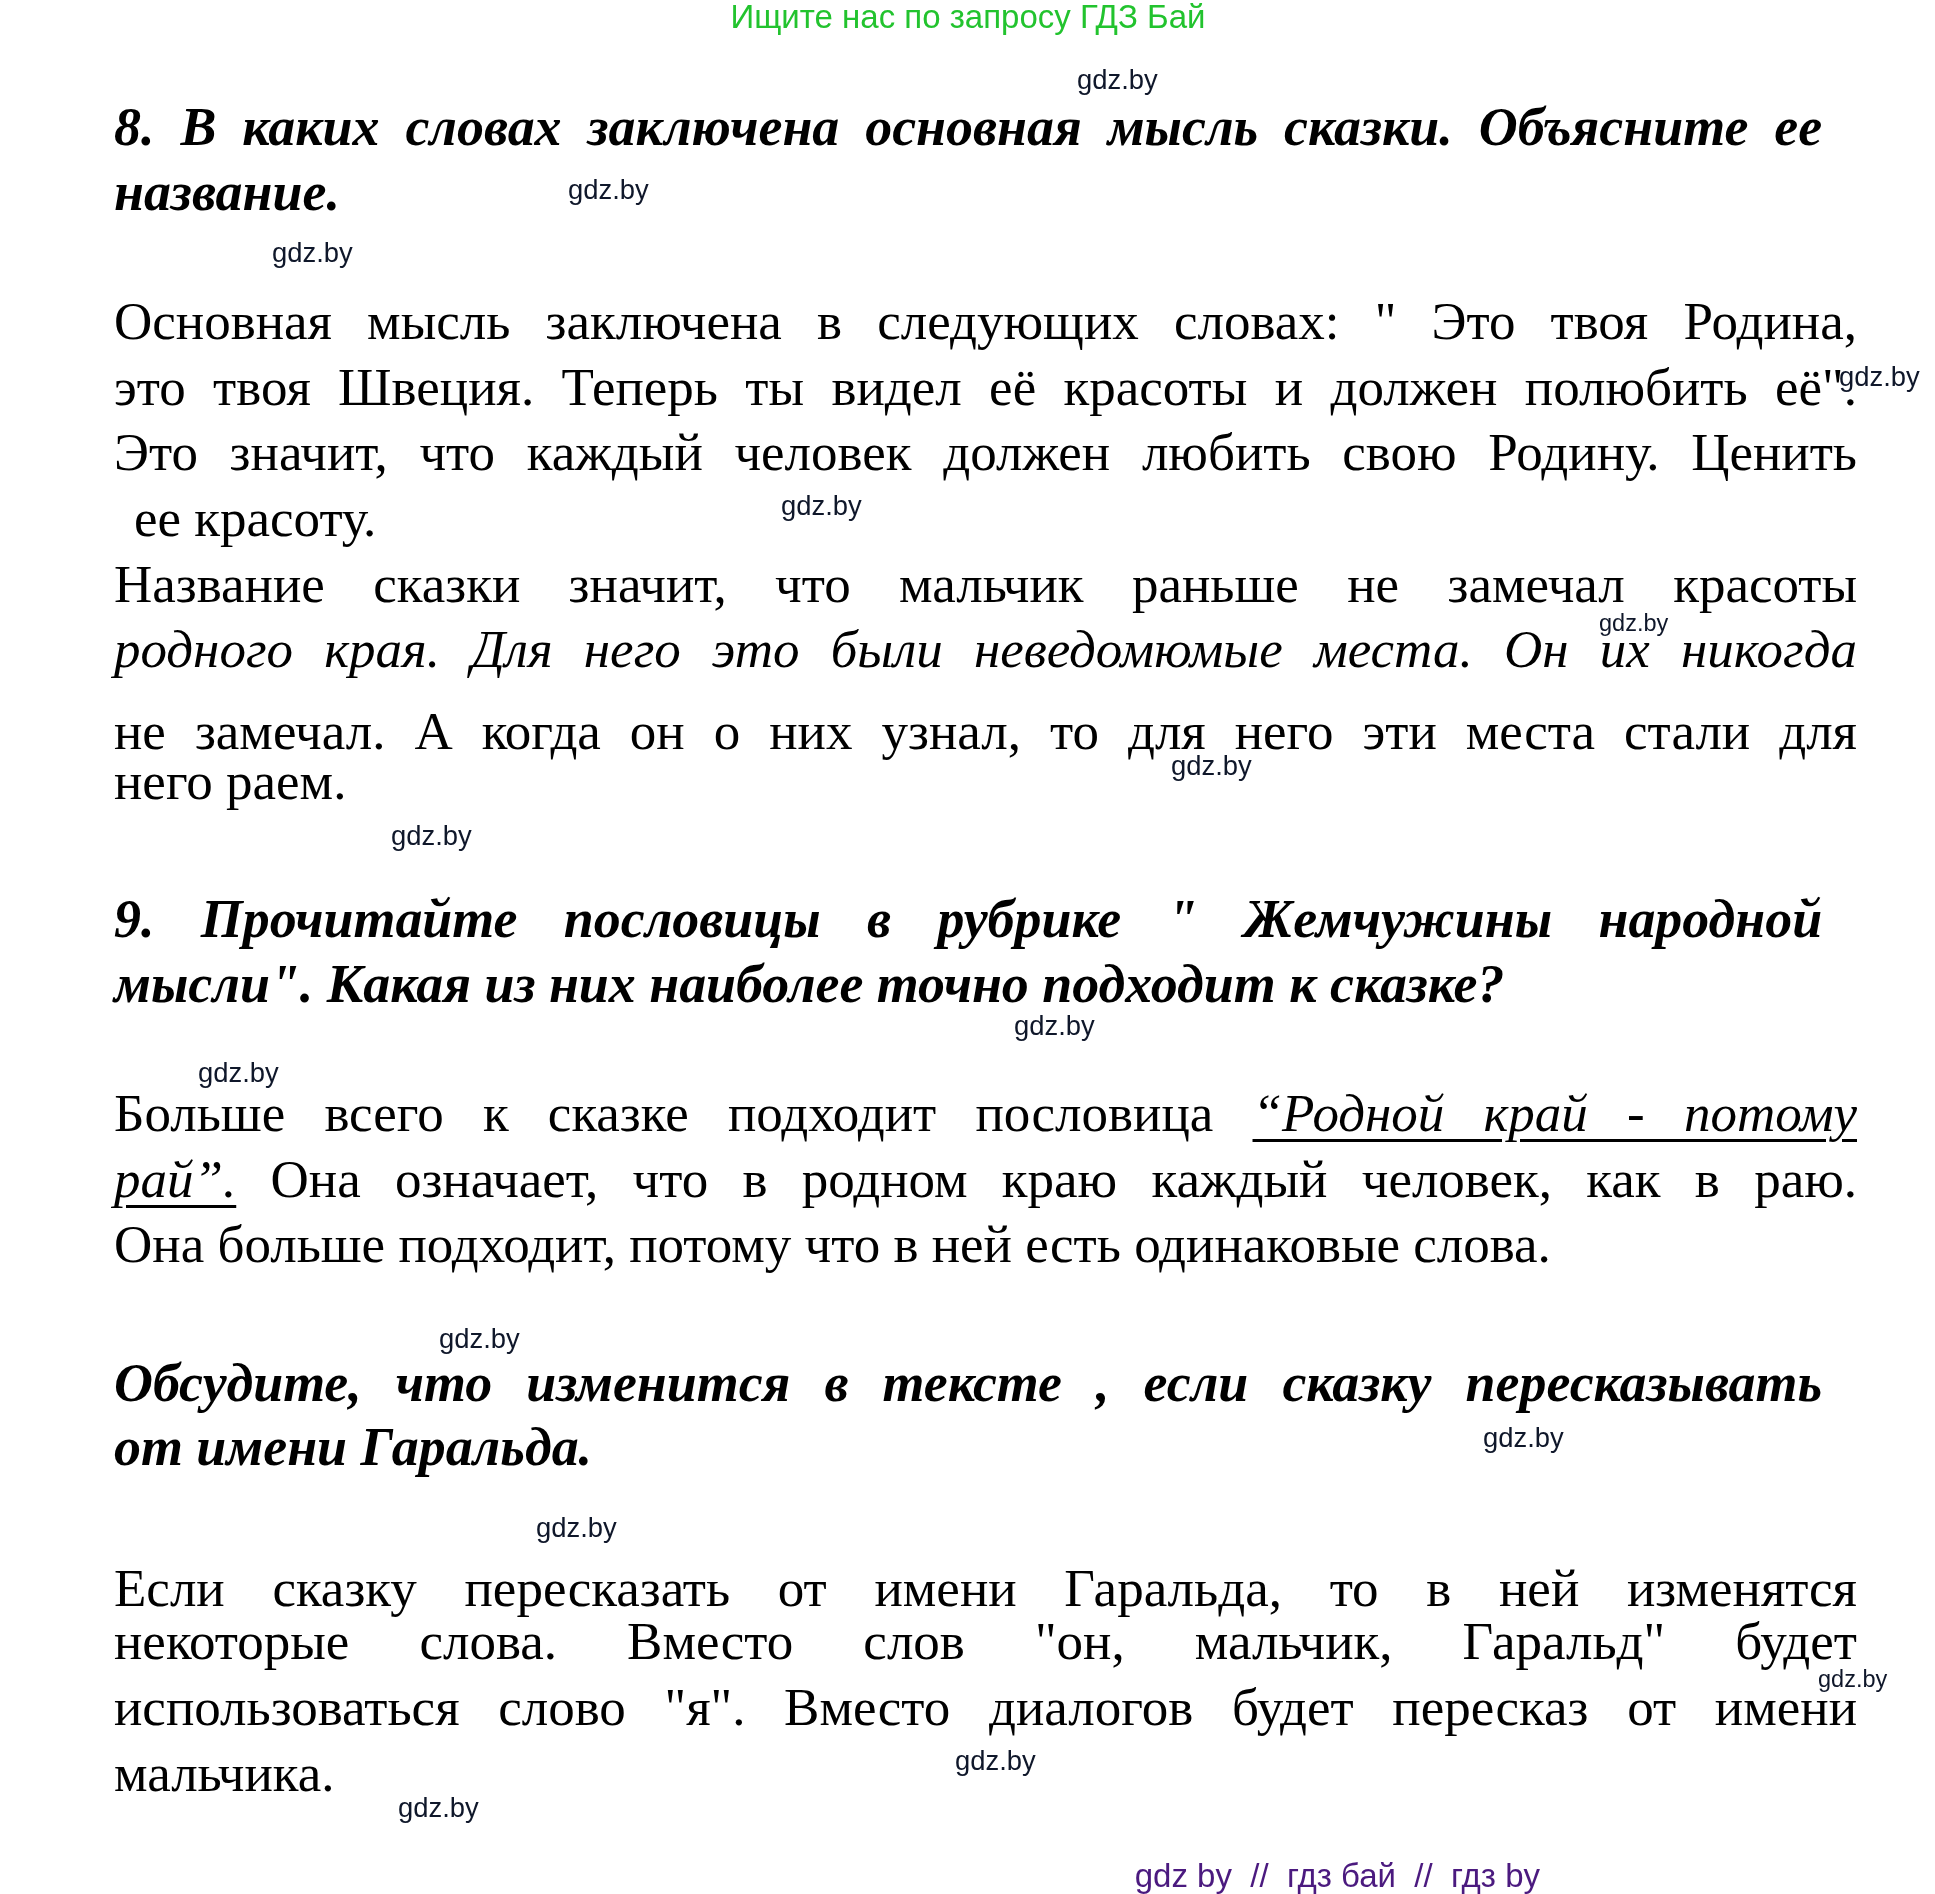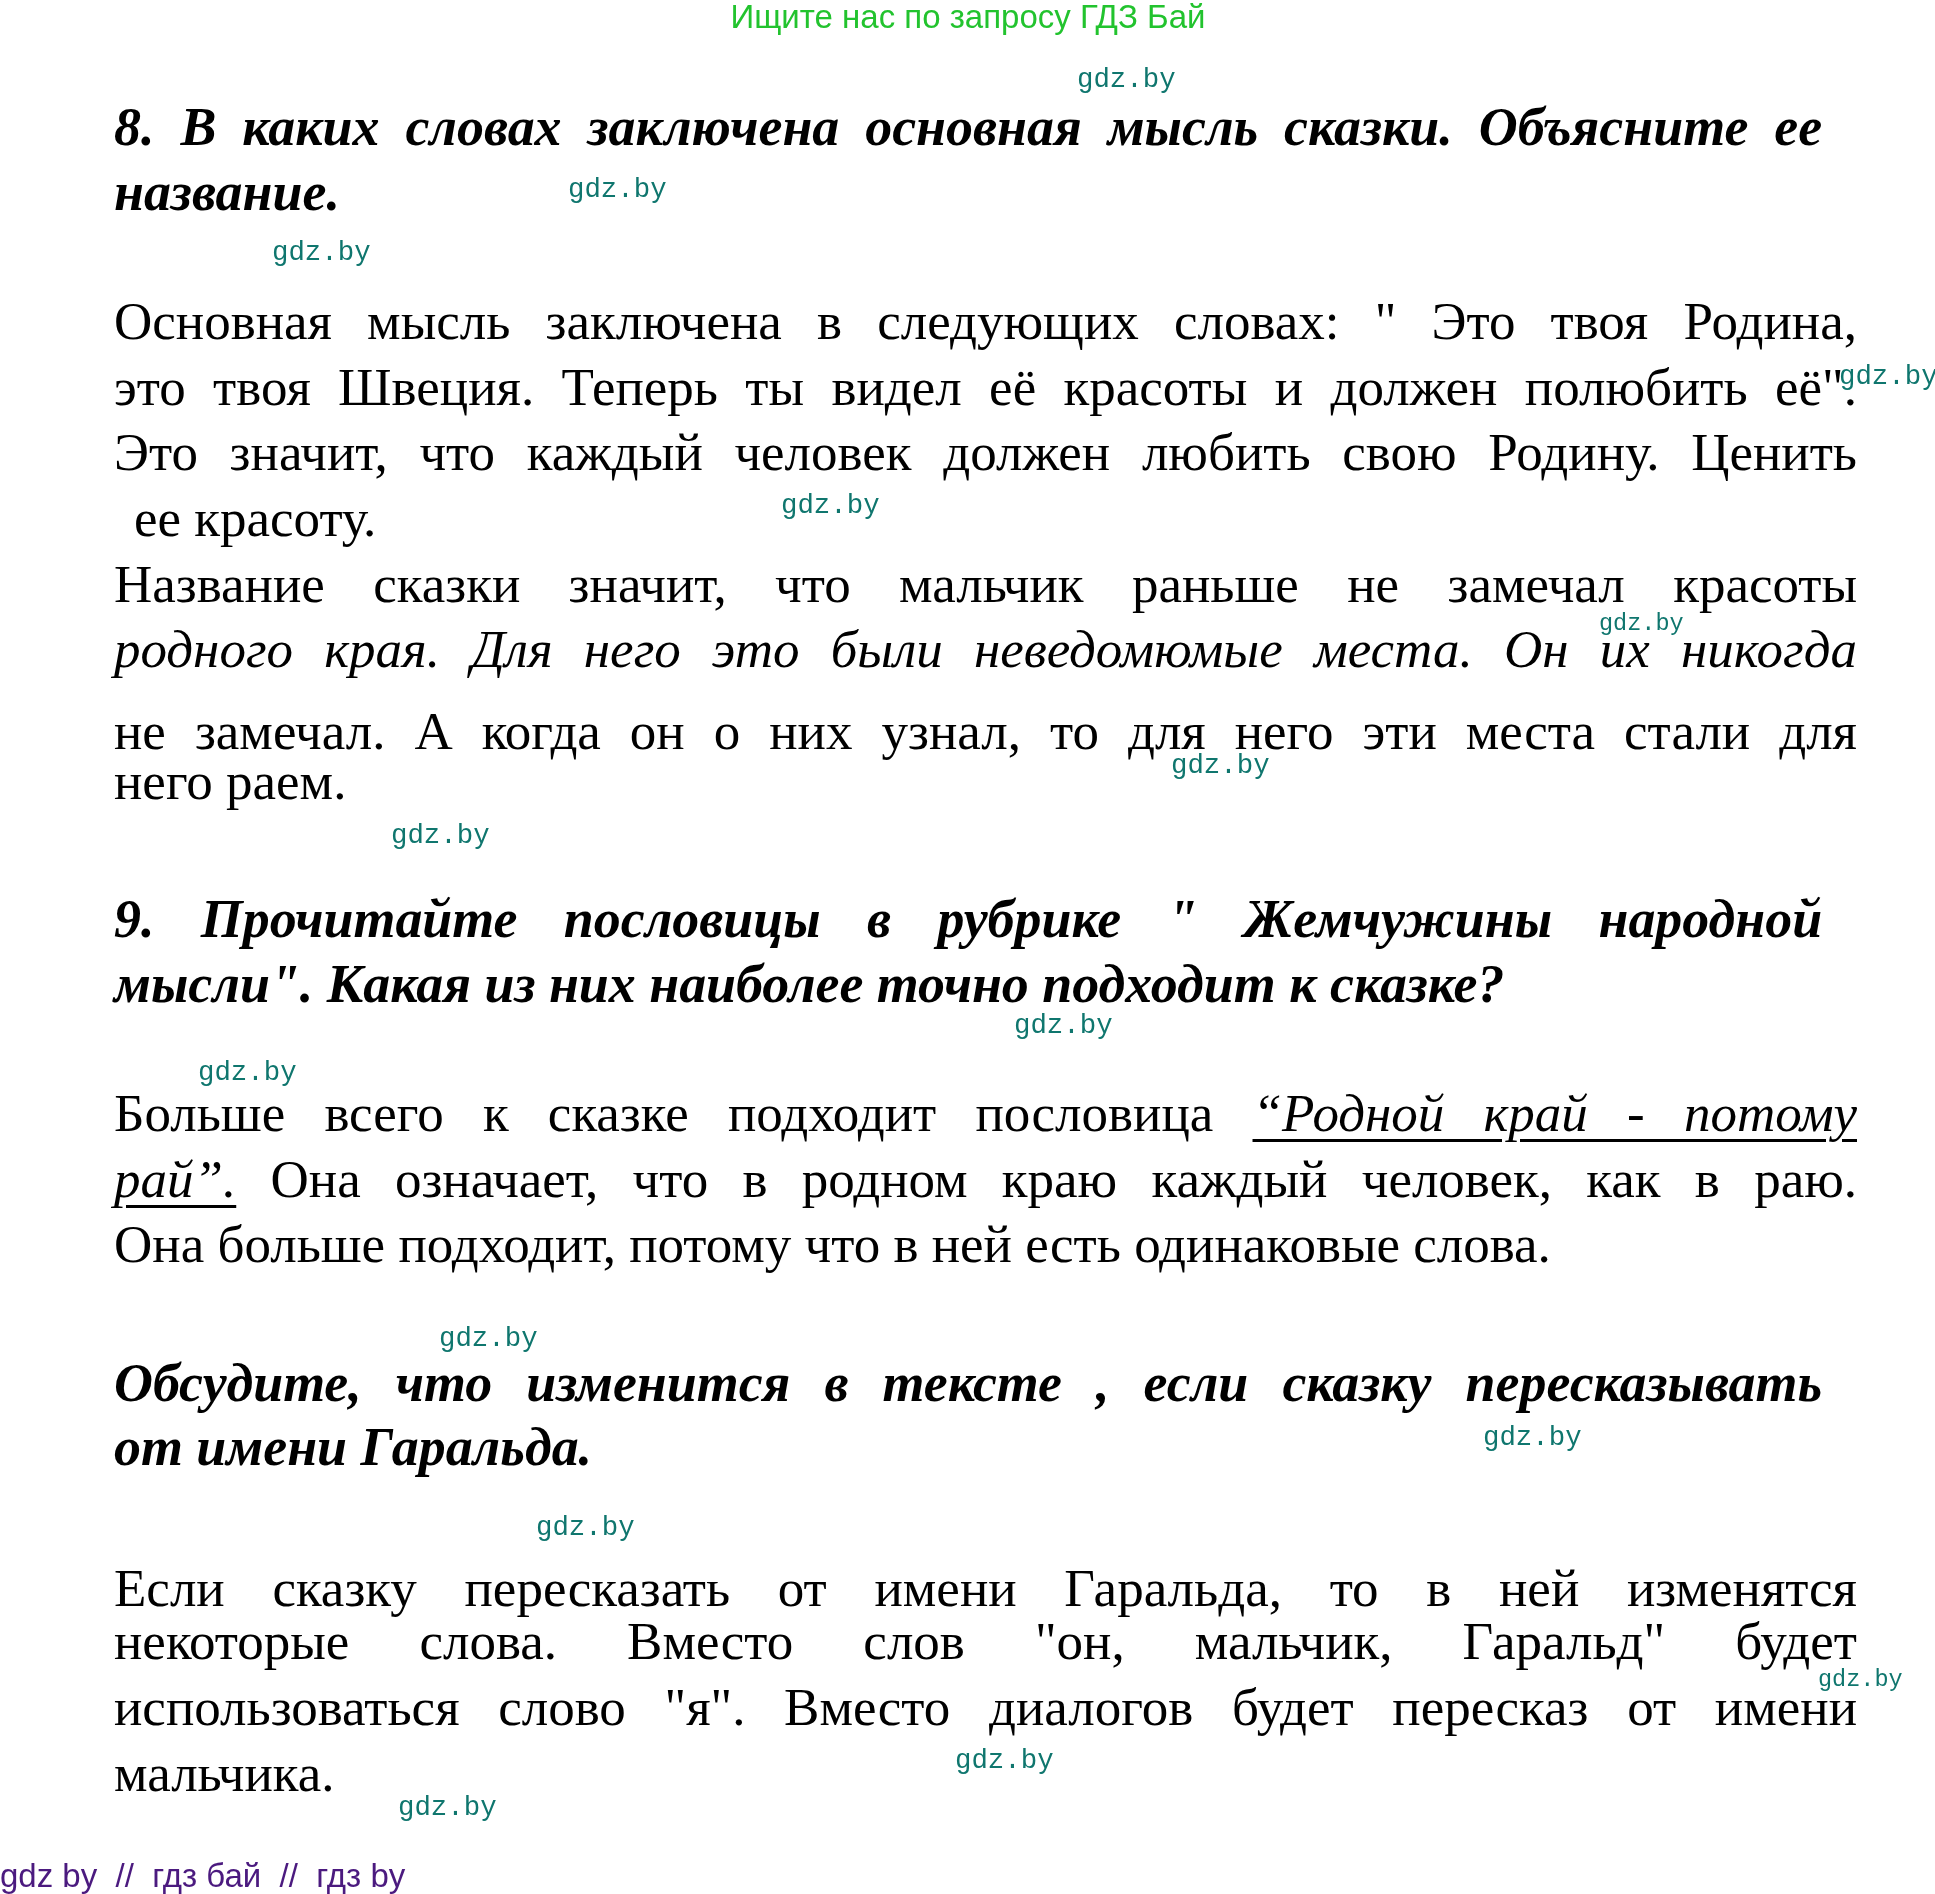--- a/index.html
+++ b/index.html
@@ -1,28 +1,28 @@
 <!DOCTYPE html>
 <html><head>
 <meta charset="utf-8">
 <style>
   html, body { margin:0; padding:0; background:#ffffff; }
   body { width:1936px; height:1895px; position:relative; overflow:hidden; }
   .banner { position:absolute; top:-2px; left:0; width:1936px; text-align:center;
     font-family:"Liberation Sans", sans-serif; font-size:33px; color:#22c32e; }
-  .footer { position:absolute; top:1857px; left:0; width:1540px; text-align:left;
+  .footer { position:absolute; top:1857px; left:0; width:1540px; text-align:right;
     font-family:"Liberation Sans", sans-serif; font-size:33px; color:#4b1a7f; white-space:pre; }
   .line { position:absolute; left:114px; width:1743px; white-space:nowrap;
     text-align:justify; text-align-last:justify; color:#000; }
   .line.last { text-align-last:left; }
   .q { font-family:"Liberation Serif", serif; font-style:italic; font-weight:bold;
     font-size:55px; line-height:65px; transform:scaleX(0.98); transform-origin:left; }
   .a { font-family:"Liberation Serif", serif; font-size:53px; line-height:65px; }
   .u { font-style:italic; text-decoration:underline; text-decoration-thickness:2.9px; text-underline-offset:7.8px; }
-  .wm { position:absolute; font-family:Liberation Mono, monospace; font-size:27.4px; color:#0f766e; }
+  .wm { position:absolute; font-family:Liberation Sans, sans-serif; font-size:27.4px; color:#0f172a; }
   .wm.sm { font-size:23.5px; }
 </style>
 </head>
 <body>
 
 <div class="banner">Ищите нас по запросу ГДЗ Бай</div>
 
 <div>
   <div class="line q" style="top:94px;">8. В каких словах заключена основная мысль сказки. Объясните ее</div>
   <div class="line q last" style="top:159px;">название.</div>

